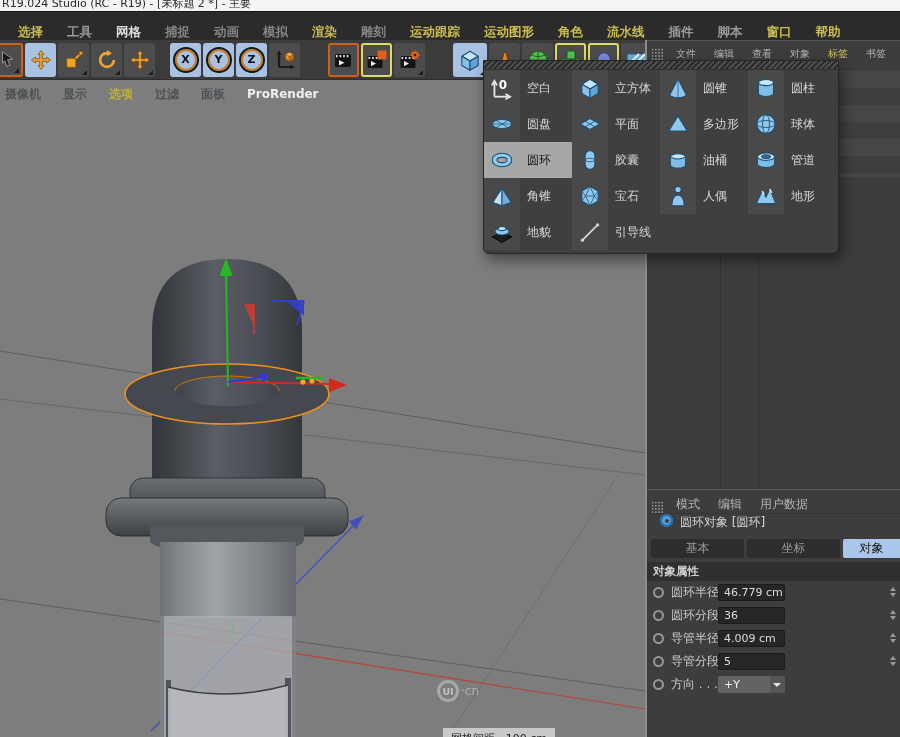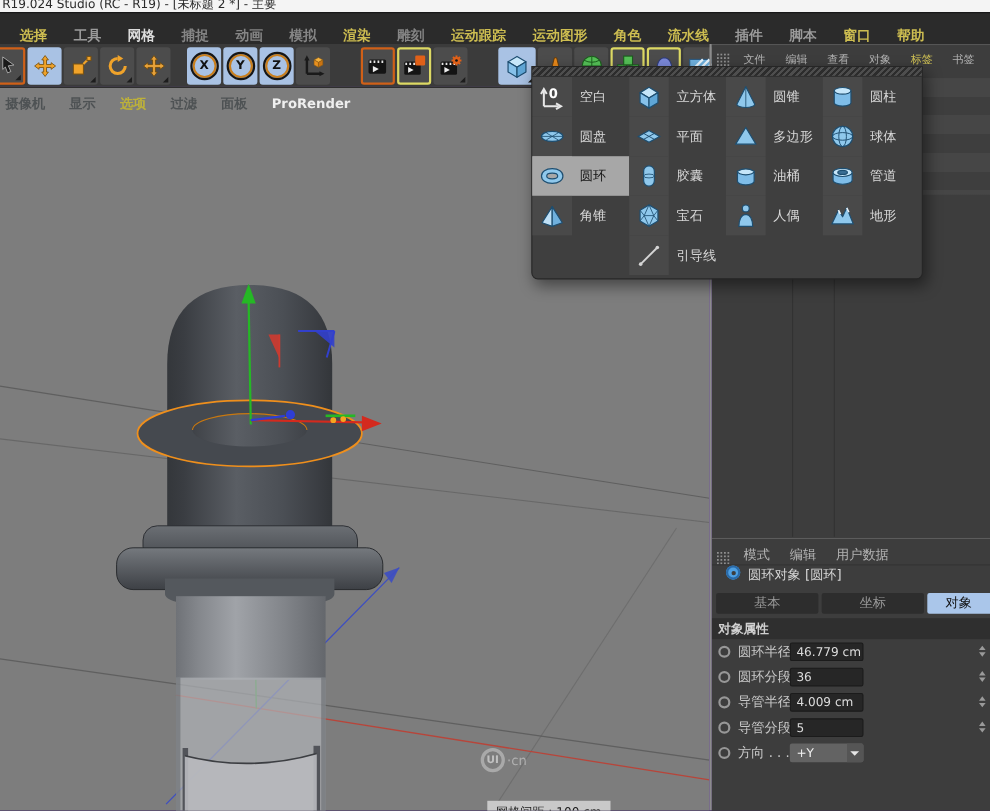--- a/index.html
+++ b/index.html
@@ -1,16 +1,16 @@
 <!DOCTYPE html>
 <html><head>
 <meta charset="utf-8">
 <style>
   html,body{margin:0;padding:0;background:#1e1e1e;}
-  #app{position:relative;width:900px;height:737px;overflow:hidden;background:#4c1d95;
+  #app{position:relative;width:900px;height:737px;overflow:hidden;background:#c2410c;
        font-family:"DejaVu Sans","Liberation Sans",sans-serif;-webkit-font-smoothing:antialiased;}
   
   .titlebar{position:absolute;left:0;top:0;width:900px;height:11px;background:#f4f4f4;overflow:hidden;}
   .titlebar span{display:block;margin:-4px 0 0 2px;font-size:11px;color:#2a2a2a;white-space:nowrap;}
   
   .menubar{position:absolute;left:0;top:11px;width:900px;height:42px;background:#2b2b2b;
            border-top:1px solid #171717;border-bottom:1px solid #191919;display:flex;align-items:center;padding-left:6px;box-sizing:border-box;}
   .mitem{font-size:12.5px;font-weight:bold;padding:0 12px;white-space:nowrap;cursor:default;}
   .c-yellow{color:#cdbd51;} .c-gray{color:#9b9b9b;} .c-dim{color:#858585;} .c-bright{color:#dcdcdc;}
   
@@ -460,20 +460,30 @@
         </div>
         <div class="dd-item">
           <span class="dd-ic">
             <svg width="26" height="26" viewBox="0 0 24 24" stroke="#1e4e70" stroke-linejoin="round">
                 <polygon points="12,4.5 12,21 3.5,18" fill="#bfe0f6"></polygon>
                 <polygon points="12,4.5 20.5,18 12,21" fill="#6fb0dd"></polygon>
               </svg>
           </span>
           <span class="dd-lb">角锥</span>
         </div>
+        <div class="dd-item">
+          <span class="dd-ic">
+            <svg width="26" height="26" viewBox="0 0 24 24">
+                <polygon points="3,16.5 12,12 21,16.5 12,21.5" fill="#1c1c1c" stroke="#0c0c0c"></polygon>
+                <ellipse cx="12" cy="11.5" rx="6.5" ry="3.2" fill="#8fc8ec" stroke="#1e4e70"></ellipse>
+                <ellipse cx="12" cy="8.8" rx="3.6" ry="1.9" fill="#bfe0f6" stroke="#1e4e70"></ellipse>
+              </svg>
+          </span>
+          <span class="dd-lb">地貌</span>
+        </div>
       </div>
       <div class="dd-col">
         <div class="dd-item">
           <span class="dd-ic">
             <svg width="26" height="26" viewBox="0 0 24 24" stroke="#1e4e70" stroke-linejoin="round">
                 <polygon points="4.5,8.5 12,4 19.5,8.5 12,13" fill="#c6e6f9"></polygon>
                 <polygon points="4.5,8.5 12,13 12,21.5 4.5,17" fill="#86c1ea"></polygon>
                 <polygon points="12,13 19.5,8.5 19.5,17 12,21.5" fill="#5fa6d6"></polygon>
               </svg>
           </span>

